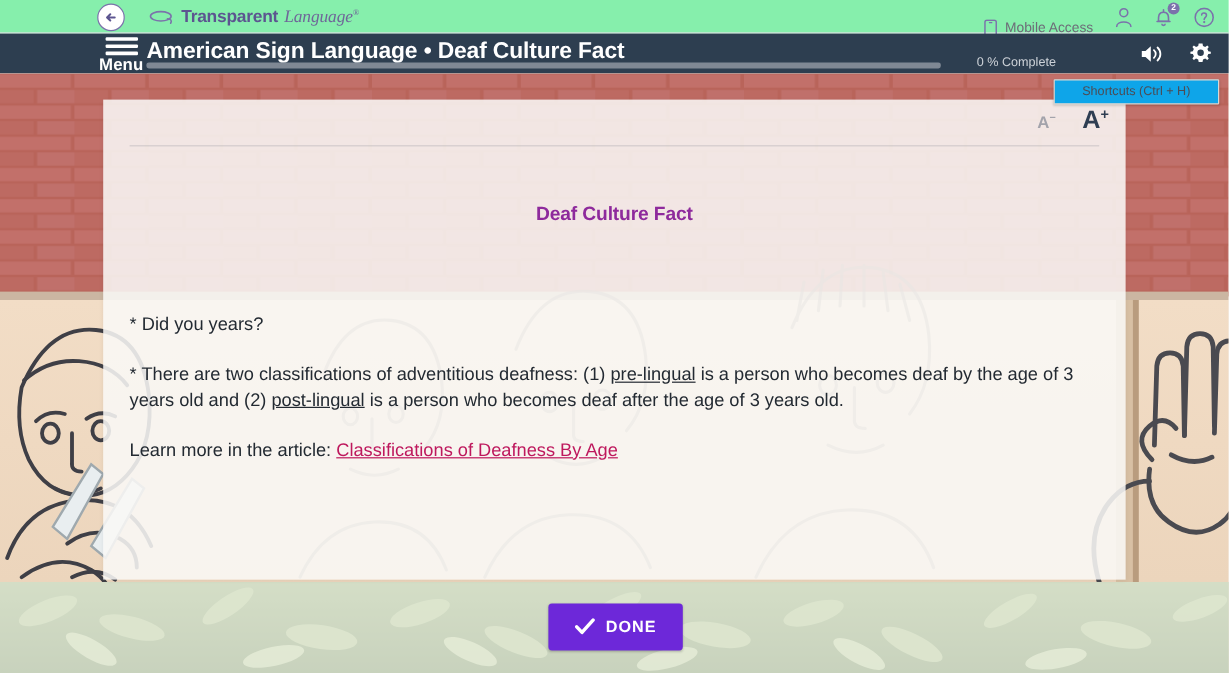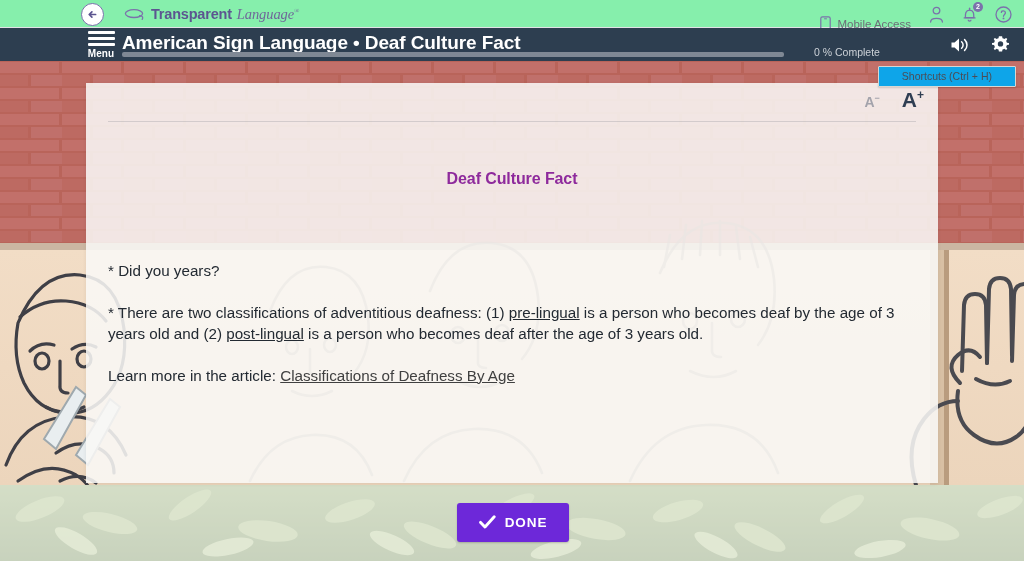--- a/index.html
+++ b/index.html
@@ -132,21 +132,21 @@
   }
   .menu-bars { margin: 4px auto 0; width: 27px; }
   .menu-bars i {
     display: block;
     height: 3px;
     background: #ffffff;
     margin-bottom: 3px;
     border-radius: 1px;
   }
   .menu-label {
-    font-size: 10px;
+    font-size: 14px;
     font-weight: bold;
     color: #ffffff;
     letter-spacing: 0.1px;
     line-height: 9px;
   }
 
   .lesson-title {
     position: absolute;
     left: 122px;
     top: 4px;
@@ -300,21 +300,21 @@
     top: 177px;
     width: 808px;
     color: #232a32;
     font-size: 15.2px;
     line-height: 1.42;
   }
   .card-body p { margin: 0 0 20px 0; }
   .card-body p:last-child { margin-bottom: 0; }
   .card-body u { text-decoration: underline; text-underline-offset: 1px; }
   .body-link {
-    color: #404040;
+    color: #be185d;
     text-decoration: underline;
     text-underline-offset: 1px;
     cursor: pointer;
   }
 
   
   .done-btn {
     position: absolute;
     left: 457px;
     top: 442px;

